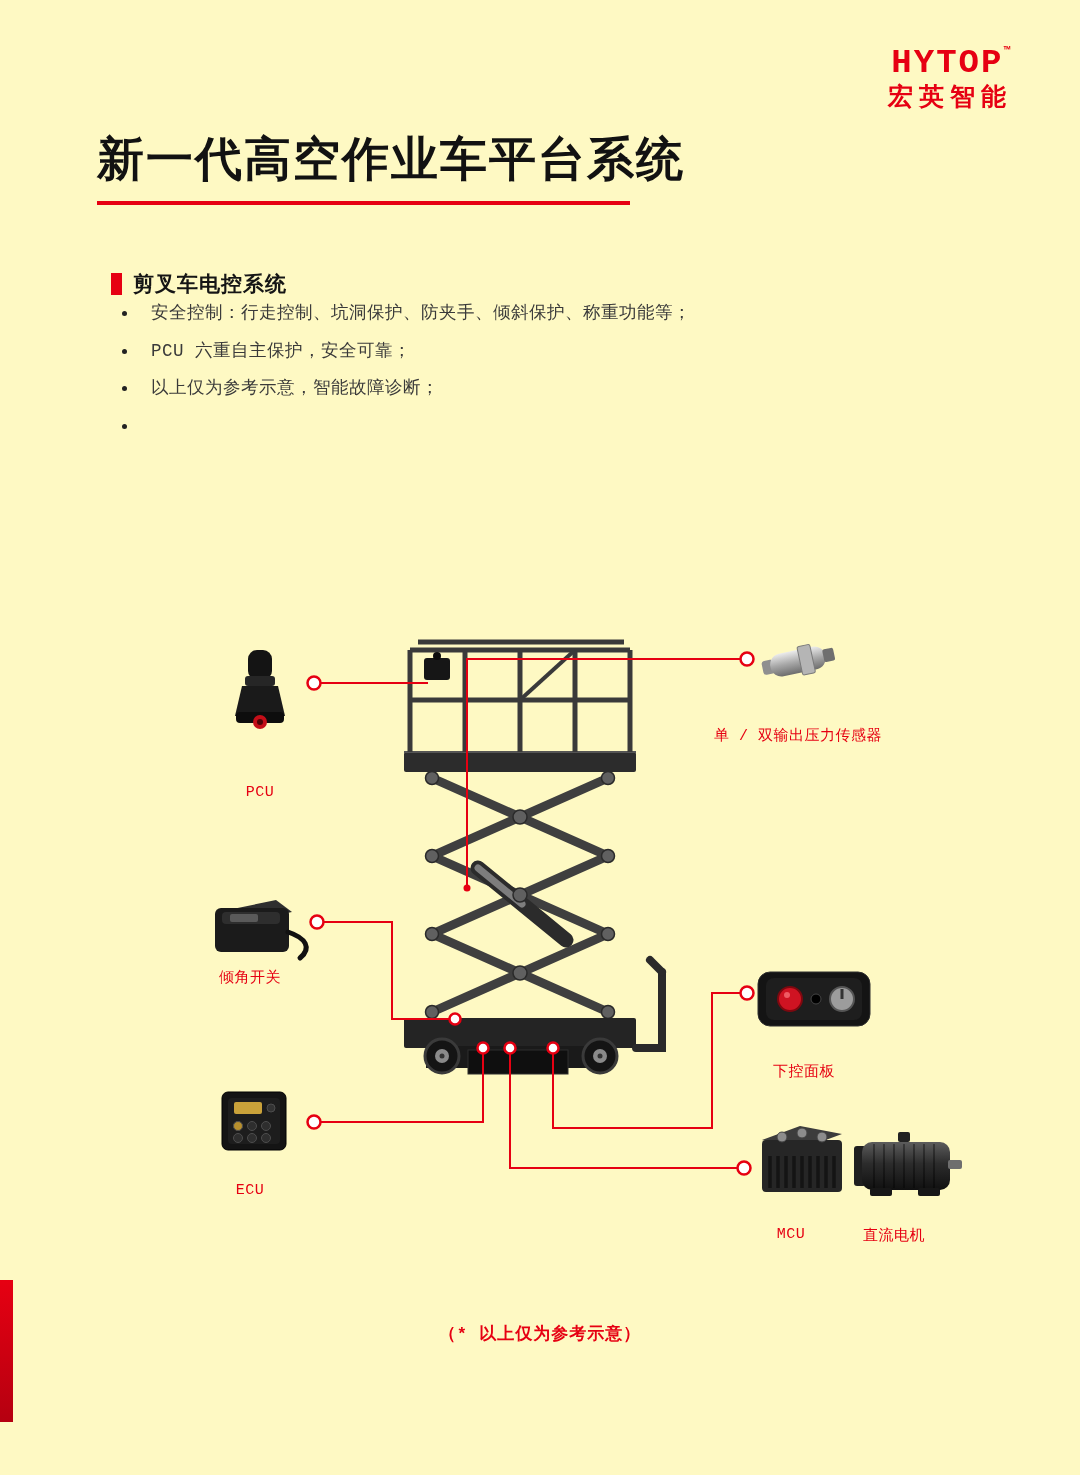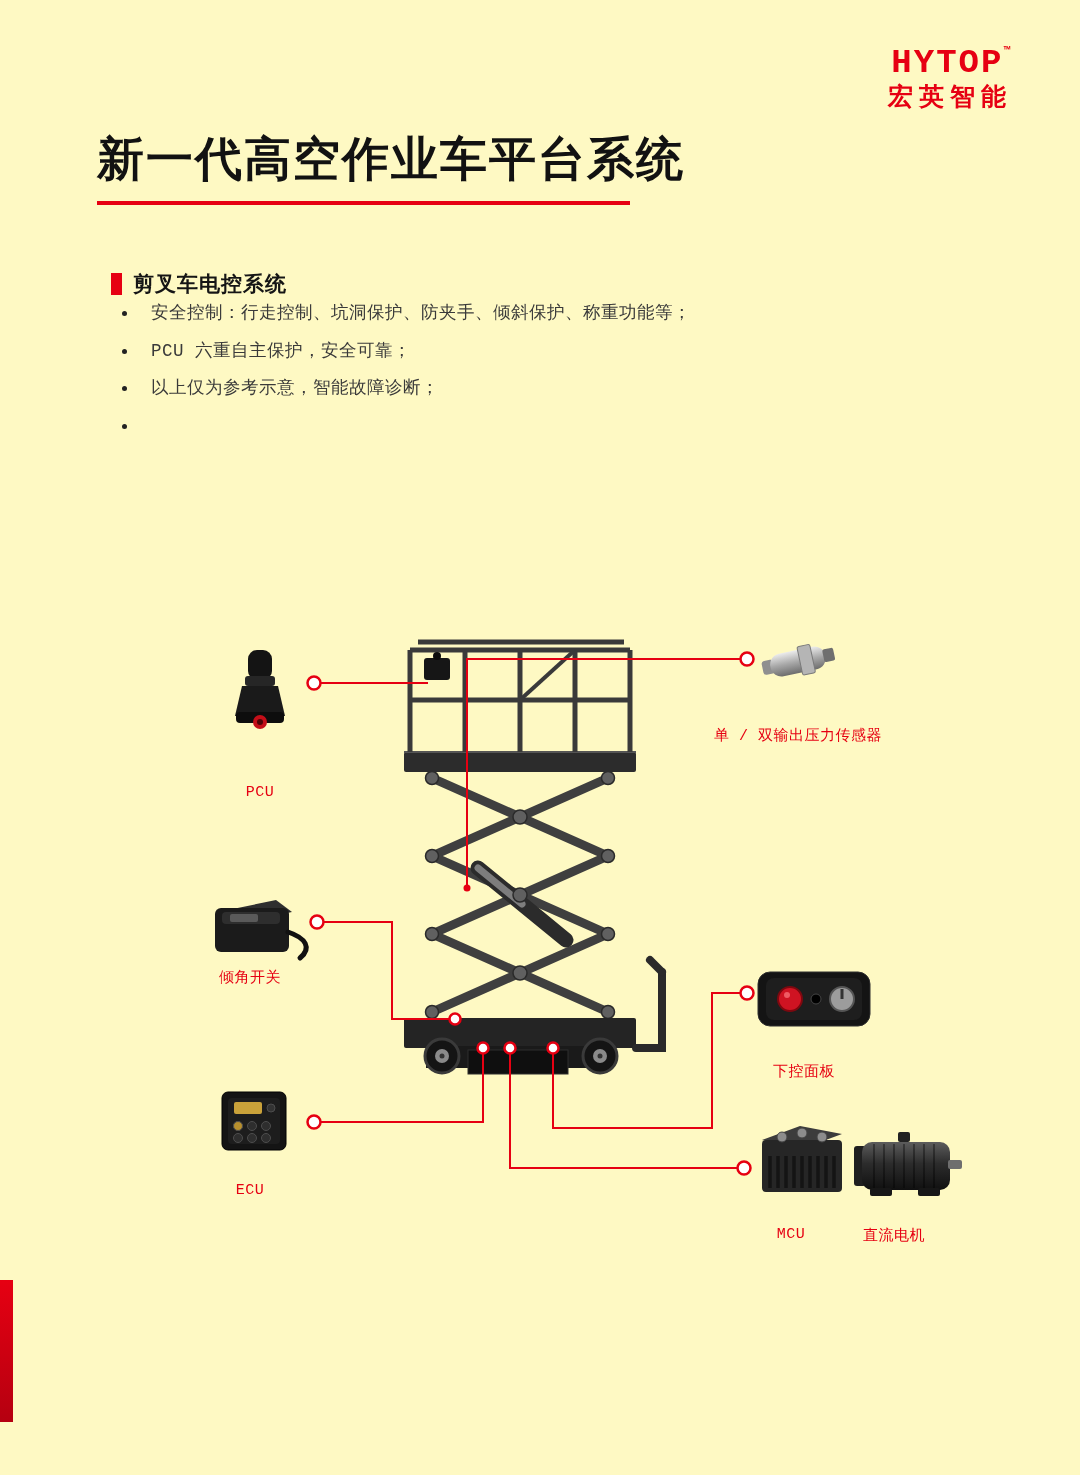--- a/index.html
+++ b/index.html
@@ -282,16 +282,17 @@
   </svg>
 
   <div class="diagram-label lbl-pcu">PCU</div>
   <div class="diagram-label lbl-sensor">单 / 双输出压力传感器</div>
   <div class="diagram-label lbl-tilt">倾角开关</div>
   <div class="diagram-label lbl-panel">下控面板</div>
   <div class="diagram-label lbl-ecu">ECU</div>
   <div class="diagram-label lbl-mcu">MCU</div>
   <div class="diagram-label lbl-motor">直流电机</div>
 
+  <div class="footnote">（* 以上仅为参考示意）</div>
 
   <div class="side-bar"></div>
 
 </div>
 
 </body></html>

